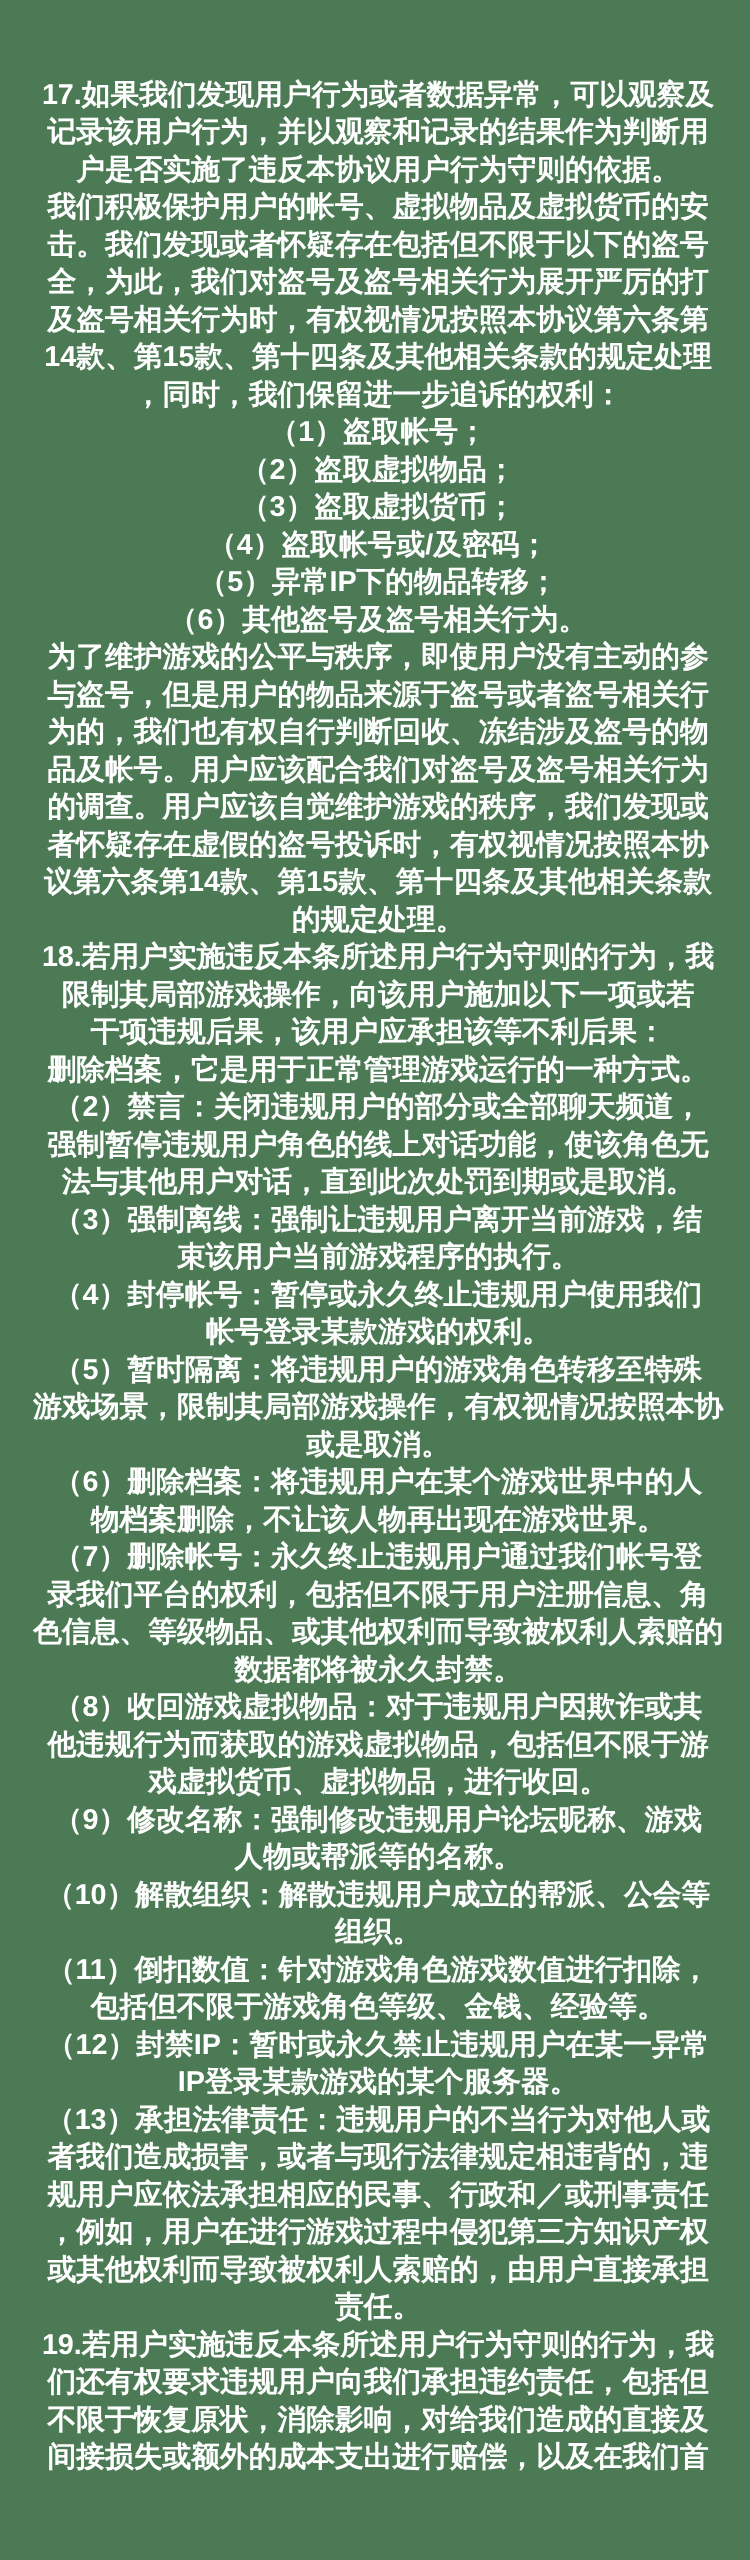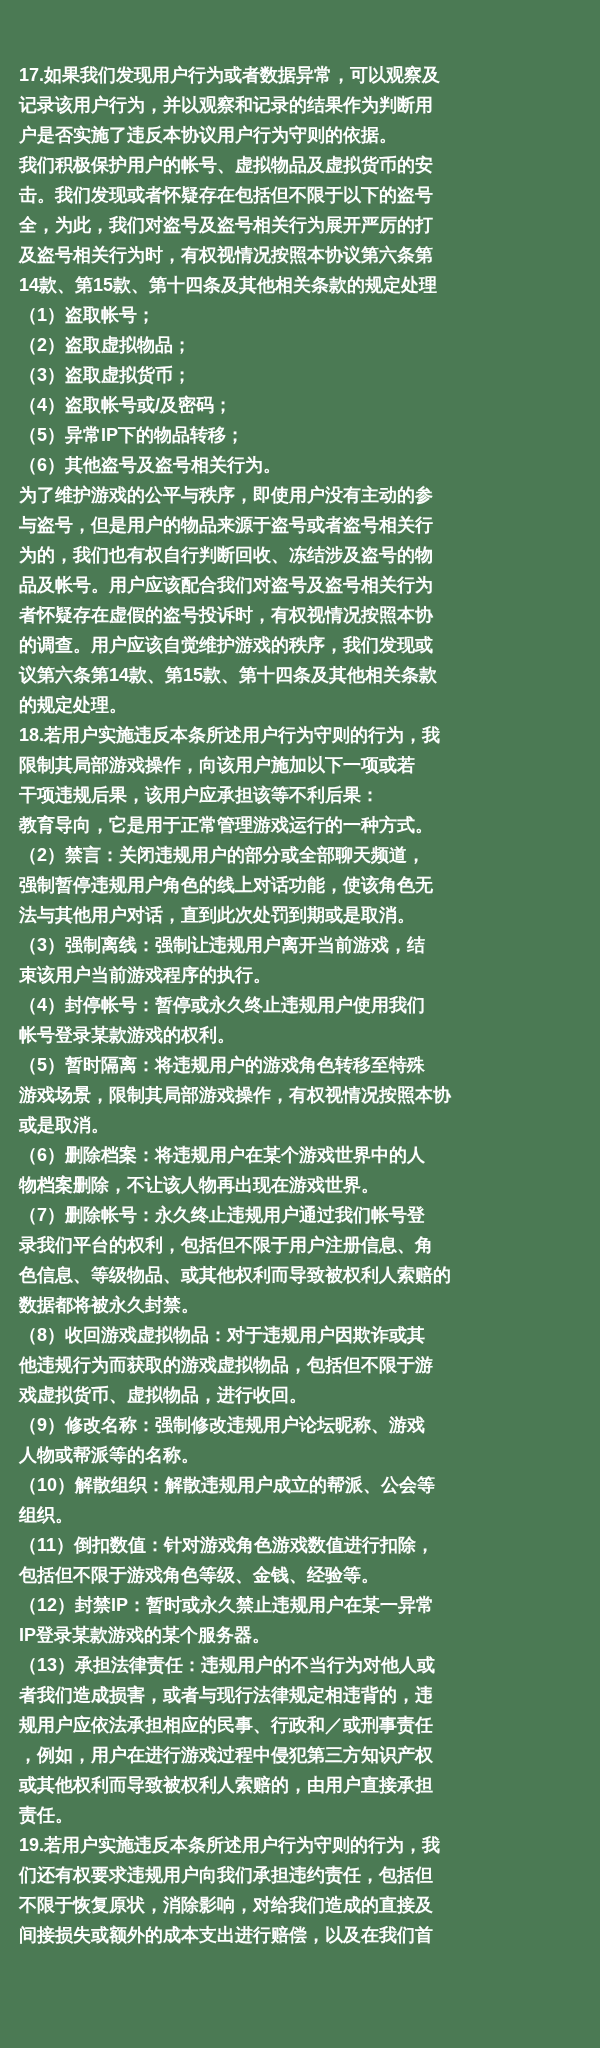--- a/index.html
+++ b/index.html
@@ -13,62 +13,64 @@
     background: #4b7a54; 
     font-family: "Liberation Sans", sans-serif;
   }
   .page {
     box-sizing: border-box;
     width: 600px;
     height: 2048px;
     padding: 60px 14px 0 19px;
   }
   .text-block {
-    font-size: 18px;
+    font-size: 23px;
     line-height: 30px;
     font-weight: bold;
     color: #ffffff;
+    text-align: center;
   }
   .text-line {
     white-space: pre;
     height: 30px;
     letter-spacing: 0;
   }
 </style>
 </head>
 <body style="background: rgb(75, 122, 84);">
 
 <div class="page">
   <div class="text-block" style="color: rgb(255, 255, 255);">
       <div class="text-line">17.如果我们发现用户行为或者数据异常，可以观察及</div>
       <div class="text-line">记录该用户行为，并以观察和记录的结果作为判断用</div>
       <div class="text-line">户是否实施了违反本协议用户行为守则的依据。</div>
       <div class="text-line">我们积极保护用户的帐号、虚拟物品及虚拟货币的安</div>
       <div class="text-line">击。我们发现或者怀疑存在包括但不限于以下的盗号</div>
       <div class="text-line">全，为此，我们对盗号及盗号相关行为展开严厉的打</div>
       <div class="text-line">及盗号相关行为时，有权视情况按照本协议第六条第</div>
       <div class="text-line">14款、第15款、第十四条及其他相关条款的规定处理</div>
+      <div class="text-line">，同时，我们保留进一步追诉的权利：</div>
       <div class="text-line">（1）盗取帐号；</div>
       <div class="text-line">（2）盗取虚拟物品；</div>
       <div class="text-line">（3）盗取虚拟货币；</div>
       <div class="text-line">（4）盗取帐号或/及密码；</div>
       <div class="text-line">（5）异常IP下的物品转移；</div>
       <div class="text-line">（6）其他盗号及盗号相关行为。</div>
       <div class="text-line">为了维护游戏的公平与秩序，即使用户没有主动的参</div>
       <div class="text-line">与盗号，但是用户的物品来源于盗号或者盗号相关行</div>
       <div class="text-line">为的，我们也有权自行判断回收、冻结涉及盗号的物</div>
       <div class="text-line">品及帐号。用户应该配合我们对盗号及盗号相关行为</div>
+      <div class="text-line">的调查。用户应该自觉维护游戏的秩序，我们发现或</div>
       <div class="text-line">者怀疑存在虚假的盗号投诉时，有权视情况按照本协</div>
-      <div class="text-line">的调查。用户应该自觉维护游戏的秩序，我们发现或</div>
       <div class="text-line">议第六条第14款、第15款、第十四条及其他相关条款</div>
       <div class="text-line">的规定处理。</div>
       <div class="text-line">18.若用户实施违反本条所述用户行为守则的行为，我</div>
       <div class="text-line">限制其局部游戏操作，向该用户施加以下一项或若</div>
       <div class="text-line">干项违规后果，该用户应承担该等不利后果：</div>
-      <div class="text-line">教育导向，它是用于正常管理游戏运行的一种方式。</div>
+      <div class="text-line">删除档案，它是用于正常管理游戏运行的一种方式。</div>
       <div class="text-line">（2）禁言：关闭违规用户的部分或全部聊天频道，</div>
       <div class="text-line">强制暂停违规用户角色的线上对话功能，使该角色无</div>
       <div class="text-line">法与其他用户对话，直到此次处罚到期或是取消。</div>
       <div class="text-line">（3）强制离线：强制让违规用户离开当前游戏，结</div>
       <div class="text-line">束该用户当前游戏程序的执行。</div>
       <div class="text-line">（4）封停帐号：暂停或永久终止违规用户使用我们</div>
       <div class="text-line">帐号登录某款游戏的权利。</div>
       <div class="text-line">（5）暂时隔离：将违规用户的游戏角色转移至特殊</div>
       <div class="text-line">游戏场景，限制其局部游戏操作，有权视情况按照本协</div>
       <div class="text-line">或是取消。</div>

